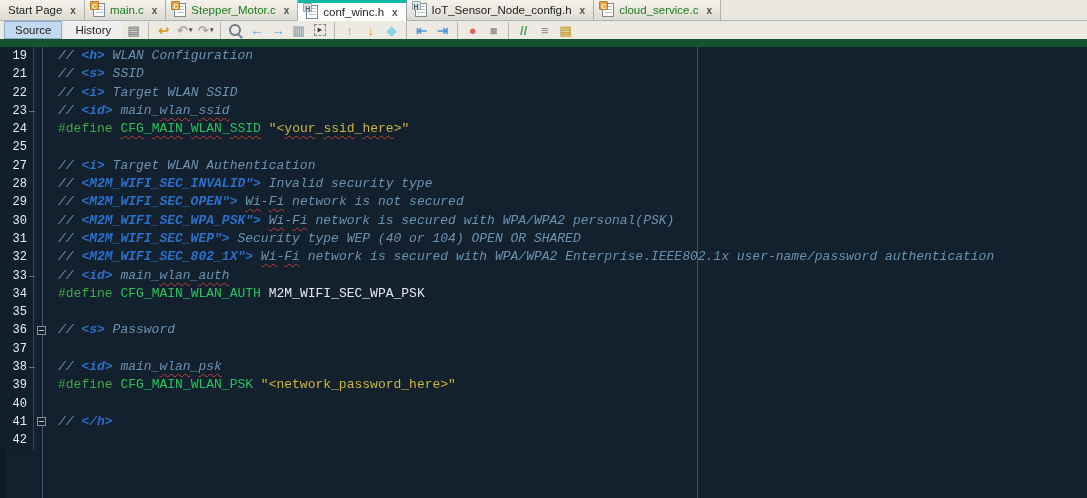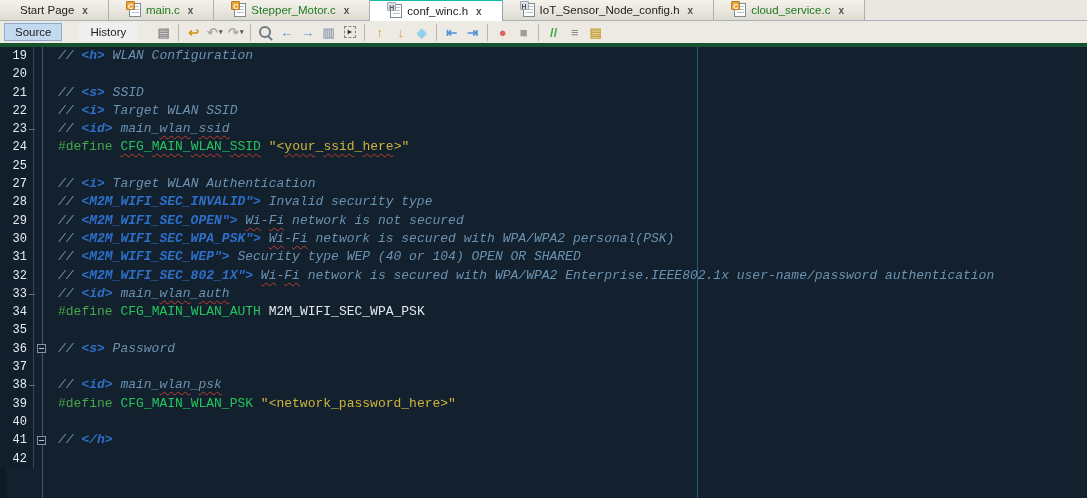--- a/index.html
+++ b/index.html
@@ -2,39 +2,39 @@
 <html><head>
 <meta charset="utf-8">
 <style>
   * { margin:0; padding:0; box-sizing:border-box; }
   html,body { width:1087px; height:498px; overflow:hidden; background:#d7d5cc;
               font-family:"Liberation Sans", sans-serif; }
 
   
   .tabbar { height:21px; background:#e9e7df; display:flex; align-items:stretch;
             border-bottom:1px solid #aab2b9; }
-  .tab { display:flex; align-items:center; gap:5px; padding:0 20px;
+  .tab { display:flex; align-items:center; gap:5px; padding:0 8px;
          border-right:1px solid #b2b0a6; background:linear-gradient(#f4f2eb,#dedcd1);
          font-size:11.5px; color:#222; cursor:default; white-space:nowrap; }
-  .tab.active { background:#ffffff; border-top:1px solid #14b8a6; border-right:1px solid #8fa3b5;
+  .tab.active { background:#ffffff; border-top:3px solid #14b8a6; border-right:1px solid #8fa3b5;
                 margin-bottom:-1px; }
   .tab .lbl.green { color:#1e7a1e; }
   .tab .close { font-size:10px; font-weight:bold; color:#4f4f4f; margin-left:3px; }
   .fileicon { position:relative; width:12px; height:14px; background:#fdfdfd;
               border:1px solid #7e8c9a; flex:0 0 auto; }
   .fileicon::after { content:""; position:absolute; right:1px; top:2px; left:2px;
                      border-top:1px solid #b9c2cb; box-shadow:0 3px 0 #b9c2cb, 0 6px 0 #b9c2cb; }
   .badge { position:absolute; top:-3px; left:-4px; width:9px; height:9px; line-height:9px;
            text-align:center; font-size:7px; font-weight:bold; border-radius:1px; z-index:2; }
   .badge.c { background:#e8a33d; color:#fff; border:1px solid #b97f22; }
   .badge.h { background:#dde3e8; color:#49555f; border:1px solid #9aa6b0; }
 
   
   .toolbar { height:26px; background:#eceae2; display:flex; align-items:center;
-             padding-left:4px; gap:17px; border-bottom:4px solid #14532d; }
+             padding-left:4px; gap:2px; border-bottom:8px solid #14532d; }
   .tbtn { font-size:11.5px; color:#222; padding:2px 10px; border:1px solid transparent; }
   .tbtn.active { background:#c3d9ef; border:1px solid #8cabce; }
   .sep { width:1px; height:17px; background:#b5b5ad; margin:0 3px; flex:0 0 auto; }
   .tbicon { width:19px; height:19px; display:flex; align-items:center; justify-content:center;
             font-size:13px; font-weight:bold; flex:0 0 auto; position:relative; }
   .tbicon .caret { font-size:7px; color:#555; margin-left:1px; }
   .tb-find-icon::before { content:""; width:8px; height:8px; border:2px solid #6c7a88;
             border-radius:50%; position:absolute; left:3px; top:3px; }
   .tb-find-icon::after { content:""; width:6px; height:2px; background:#6c7a88;
             position:absolute; right:2px; bottom:3px; transform:rotate(45deg); }
@@ -193,25 +193,20 @@
   <div class="glyphmargin"></div>
   <div class="foldguide"></div>
   <div class="marginline"></div>
   <div id="lines">
       <div class="row">
         <div class="num">19</div>
         <div class="fold"></div>
         <div class="codecell"><span class="cm">// </span><span class="tag">&lt;h&gt;</span><span class="cm"> WLAN Configuration</span></div>
       </div>
       <div class="row">
-        <div class="num">20</div>
-        <div class="fold"></div>
-        <div class="codecell"></div>
-      </div>
-      <div class="row">
         <div class="num">21</div>
         <div class="fold"></div>
         <div class="codecell"><span class="cm">// </span><span class="tag">&lt;s&gt;</span><span class="cm"> SSID</span></div>
       </div>
       <div class="row">
         <div class="num">22</div>
         <div class="fold"></div>
         <div class="codecell"><span class="cm">// </span><span class="tag">&lt;i&gt;</span><span class="cm"> Target WLAN SSID</span></div>
       </div>
       <div class="row">

